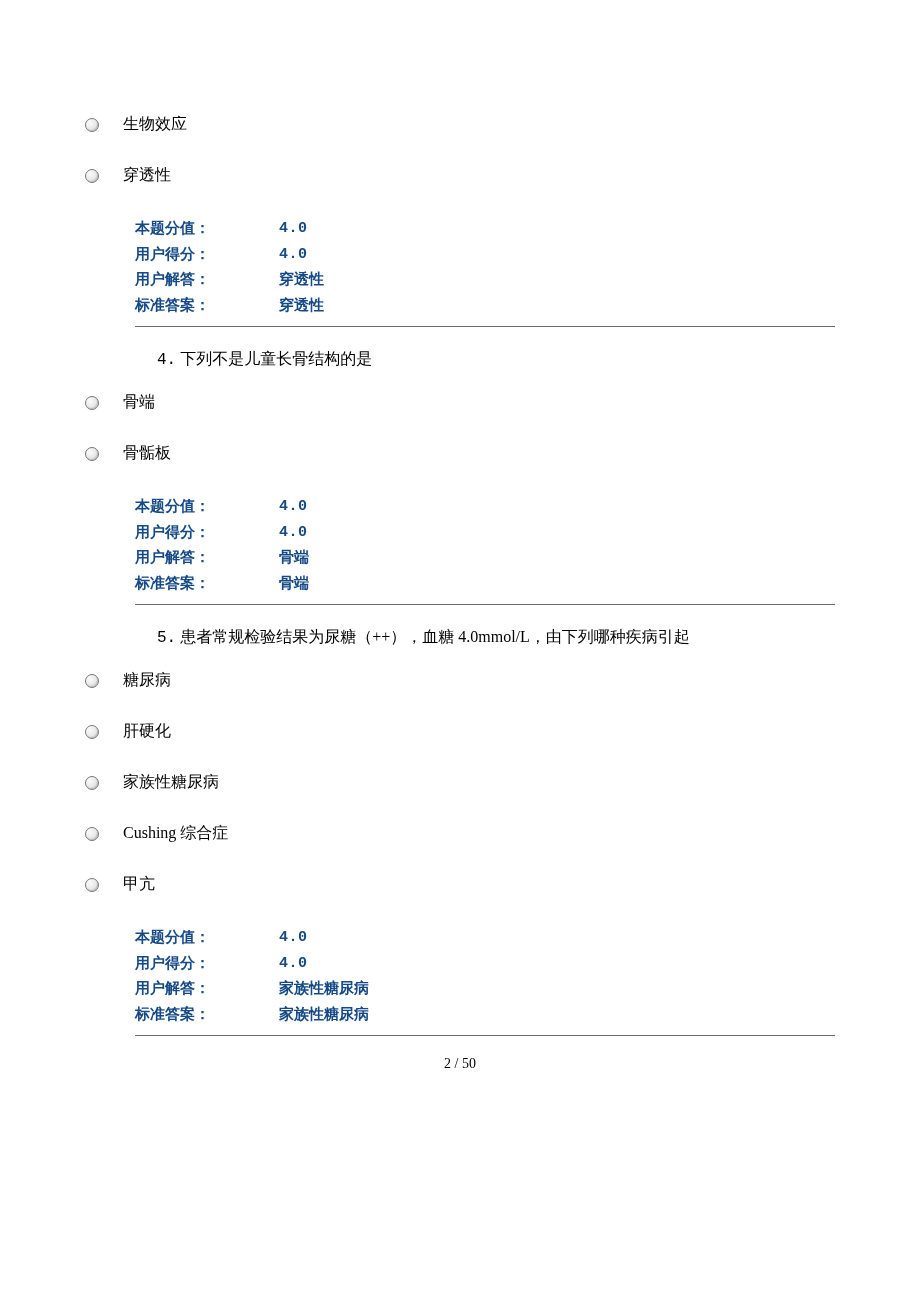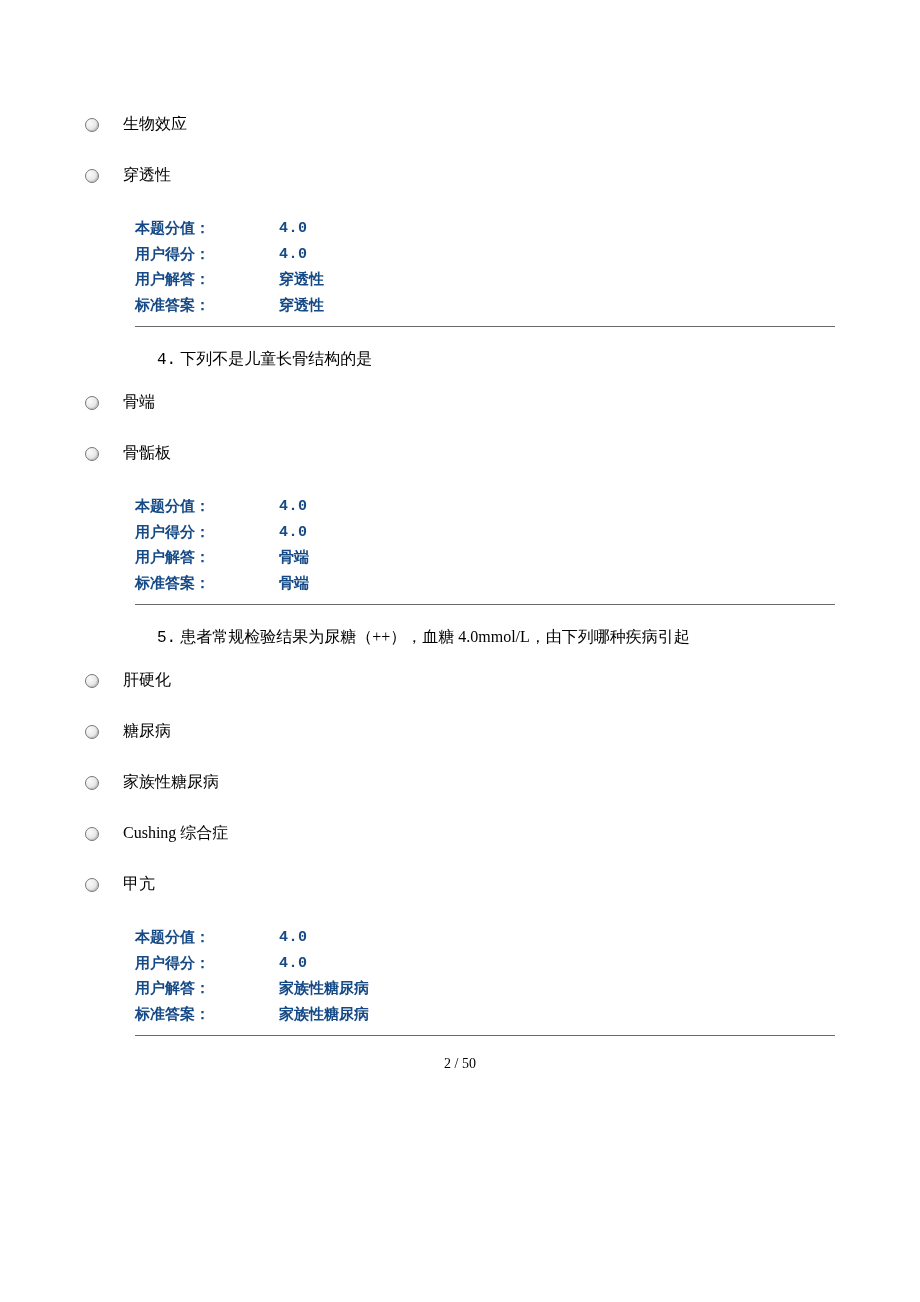--- a/index.html
+++ b/index.html
@@ -147,25 +147,25 @@
   </div>
   <hr class="divider">
 
   <div class="question-text">
     <span class="q-number">5.</span>
     <span>患者常规检验结果为尿糖（++），血糖 4.0mmol/L，由下列哪种疾病引起</span>
   </div>
 
   <div class="option-row">
     <span class="radio-dot"></span>
+    <span class="option-text">糖尿病</span>
+  </div>
+  <div class="option-row">
+    <span class="radio-dot"></span>
     <span class="option-text">肝硬化</span>
-  </div>
-  <div class="option-row">
-    <span class="radio-dot"></span>
-    <span class="option-text">糖尿病</span>
   </div>
   <div class="option-row">
     <span class="radio-dot"></span>
     <span class="option-text">家族性糖尿病</span>
   </div>
   <div class="option-row">
     <span class="radio-dot"></span>
     <span class="option-text">Cushing 综合症</span>
   </div>
   <div class="option-row">

